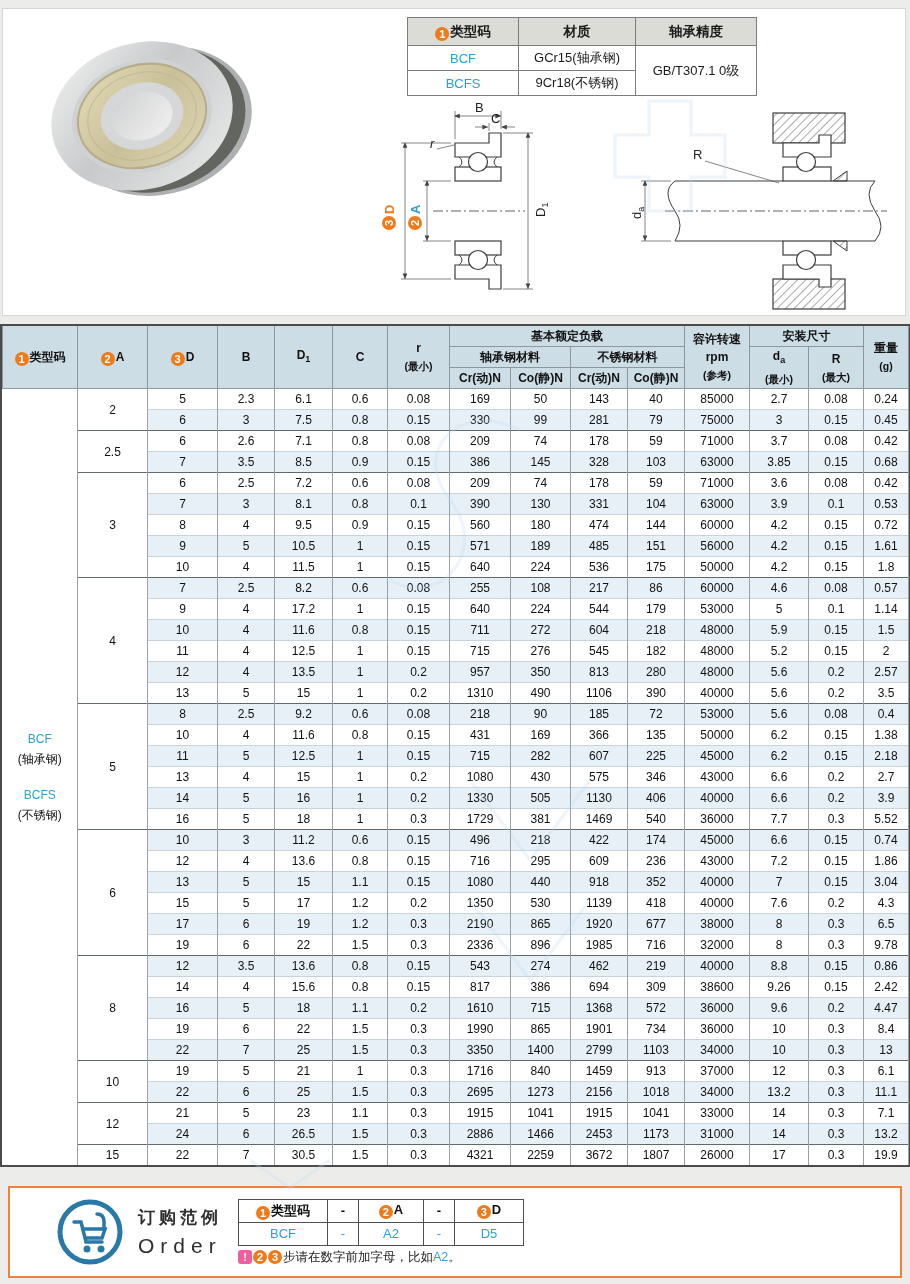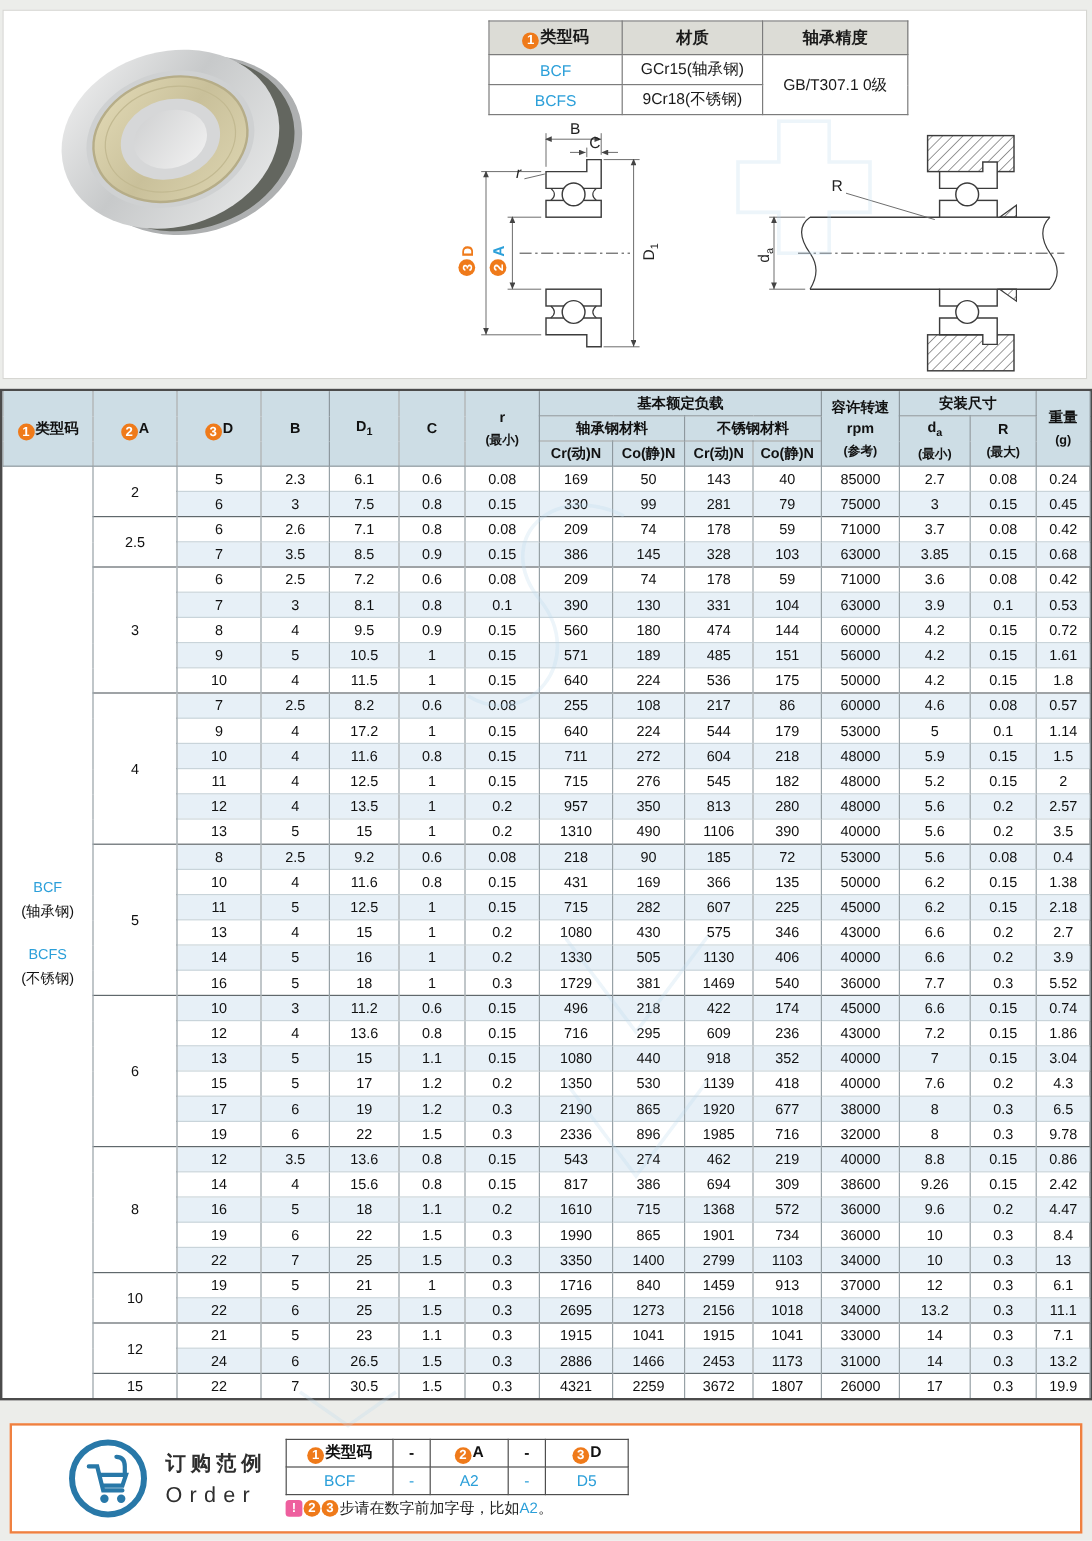--- a/index.html
+++ b/index.html
@@ -43,21 +43,21 @@
   table.main tbody td.typecell,table.main tbody td.acell{background:#fff !important;}
   td.typecell{vertical-align:middle;font-size:12.5px;line-height:17px;}
   td.typecell .sp{height:16px;}
   sub{font-size:9px;}
   
   .order-panel{position:absolute;left:8px;top:1186px;width:894px;height:92px;background:#fff;
     border:2px solid #ef8040;box-sizing:border-box;display:flex;align-items:center;}
   .cart{margin-left:46px;flex:0 0 auto;}
   .order-titles{margin-left:14px;color:#2e2e2e;flex:0 0 auto;}
   .t-cn{font-size:17px;letter-spacing:4px;font-weight:bold;}
-  .t-en{font-size:18px;letter-spacing:6px;margin-top:5px;}
+  .t-en{font-size:21px;letter-spacing:6px;margin-top:5px;}
   .order-right{margin-left:16px;}
   table.order{border-collapse:collapse;}
   table.order td{border:1px solid #4f4f4f;text-align:center;font-size:13px;height:22px;padding:0 4px;}
   table.order tr.hd td{font-weight:bold;color:#111;background:#fff;}
   table.order tr.vals td{color:#2b9fd9;}
   .note{margin-top:3px;font-size:12.5px;display:flex;align-items:center;color:#222;}
   
   .wm{position:absolute;left:0;top:0;width:910px;height:1284px;pointer-events:none;z-index:6;opacity:.5;}
   .main-wrap,.top-panel,.order-panel{z-index:1;}
 </style>

